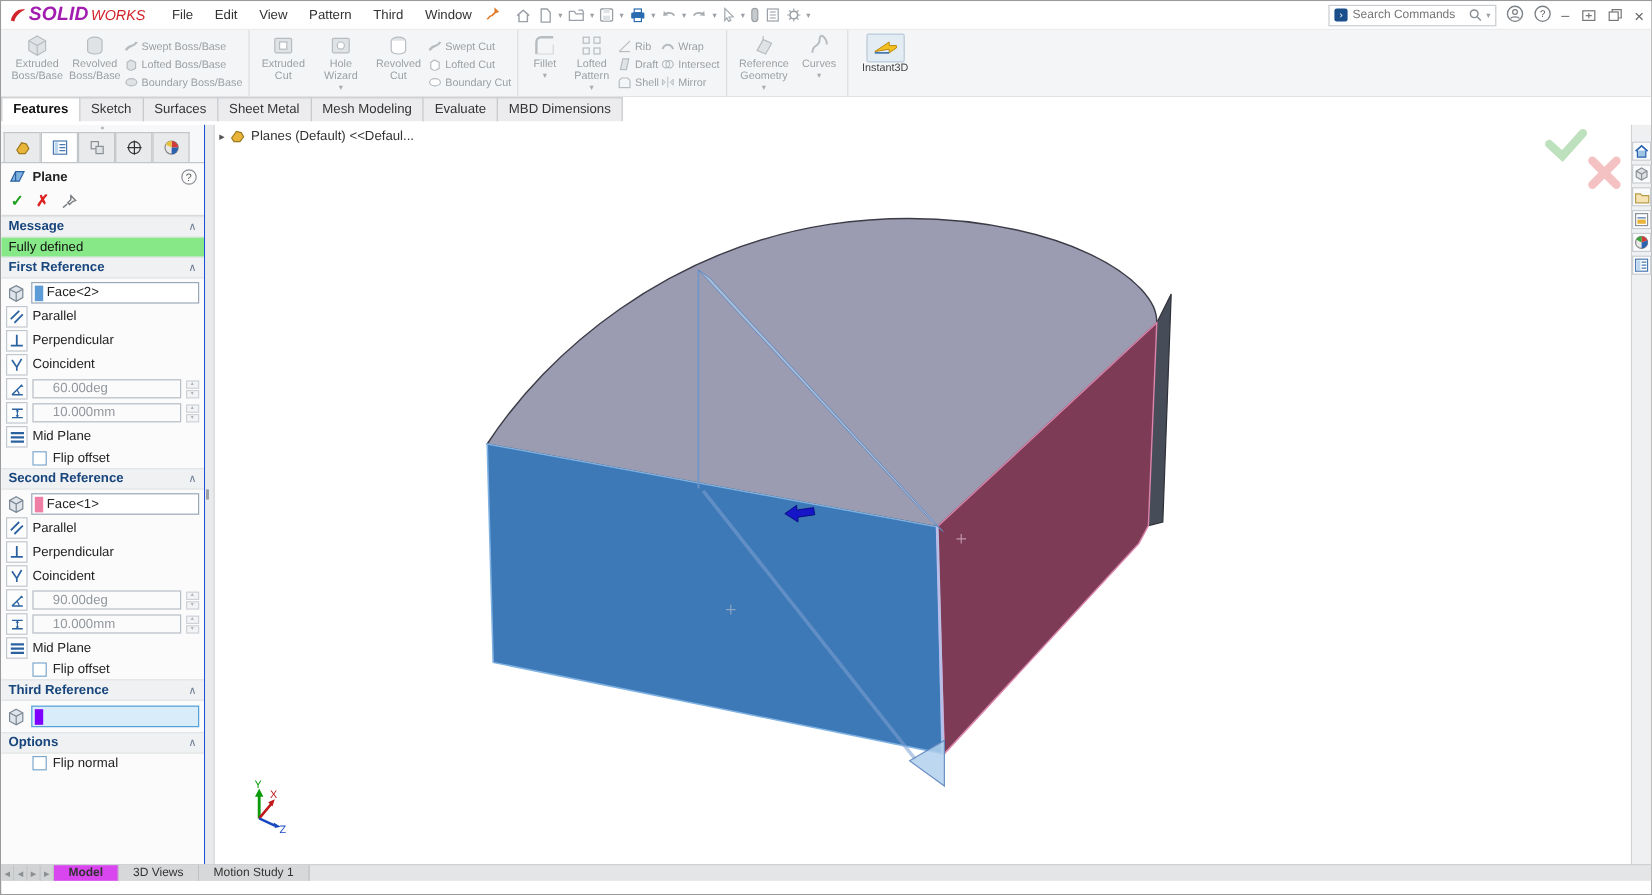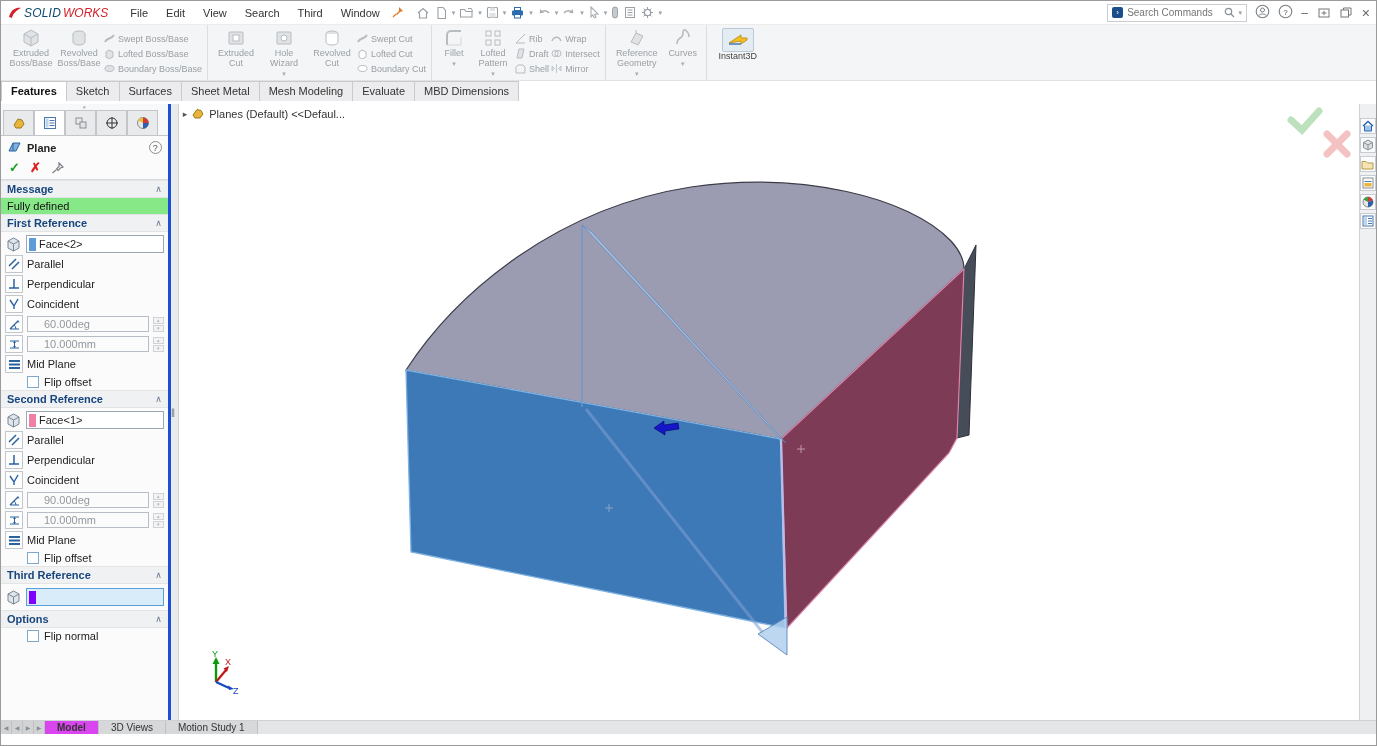--- a/index.html
+++ b/index.html
@@ -3,21 +3,21 @@
 <meta charset="utf-8">
 <style>
   *{box-sizing:border-box;margin:0;padding:0}
   html,body{width:1377px;height:746px;overflow:hidden}
   body{font-family:"Liberation Sans",sans-serif;font-size:11px;color:#222;background:#fff}
   .app{position:relative;width:1377px;height:746px;border:1px solid #9a9a9a}
 
   
   .titlebar{height:24px;display:flex;align-items:center;background:#fff;position:relative;padding:0 6px;border-bottom:1px solid #ececec}
   .logo{display:flex;align-items:center;gap:2px;margin-right:14px}
-  .logo .b{color:#0c4a6e;font-weight:normal;font-size:12px;font-style:italic;letter-spacing:.2px}
+  .logo .b{color:#a21caf;font-weight:bold;font-size:16px;font-style:italic;letter-spacing:.2px}
   .logo .l{color:#d2232a;font-size:12px;font-style:italic}
   .menus{display:flex;gap:2px}
   .menus span{padding:3px 8px;color:#333}
   .pinicon{margin:0 10px 0 4px}
   .qat{display:flex;align-items:center;gap:1px}
   .qat .qi{display:flex;align-items:center;padding:2px 2px}
   .qat .caret{font-size:7px;color:#9aa0a6;margin:0 1px}
   .wintitle{position:absolute;left:0;right:0;text-align:center;color:#444;pointer-events:none}
   .tb-right{margin-left:auto;display:flex;align-items:center;gap:8px}
   .searchbox{display:flex;align-items:center;gap:4px;border:1px solid #c9ccd0;height:18px;width:140px;padding:0 4px;background:#fff}
@@ -40,21 +40,21 @@
 
   
   .tabrow{height:23px;display:flex;align-items:flex-start;background:#fff;position:relative}
   .ribtab{padding:3px 9px 4px;border:1px solid #c8cacc;border-bottom:0;background:#ececee;color:#333;margin-right:-1px;font-size:11px}
   .ribtab.active{background:#fff;font-weight:bold;color:#111;position:relative;z-index:2}
 
   
   .main{height:616px;display:flex;position:relative}
 
   
-  .pm-panel{width:170px;background:#f7f8f9;display:flex;flex-direction:column;border-right:3px solid #1d4ed8;font-size:11px}
+  .pm-panel{width:170px;background:#f7f8f9;display:flex;flex-direction:column;border-right:1px solid #1d4ed8;font-size:11px}
   .panel-grip{height:6px;text-align:center;color:#b5b9bd;font-size:6px;line-height:6px}
   .panel-tabs{display:flex;padding:0 2px;gap:0;height:25px}
   .ptab{width:31px;border:1px solid #c3c6c9;border-bottom:0;background:#e9eaeb;display:flex;align-items:center;justify-content:center}
   .ptab.active{background:#fff}
   .pm-body{flex:1;background:#fbfbfc;border-top:1px solid #c3c6c9;overflow:hidden}
   .pm-header{display:flex;align-items:center;gap:5px;padding:4px 6px 3px;font-weight:bold;color:#222}
   .pm-header .help{margin-left:auto;width:13px;height:13px;border:1px solid #8a8f94;border-radius:50%;color:#555;font-size:9px;line-height:12px;text-align:center;font-weight:normal}
   .pm-actions{display:flex;align-items:center;gap:10px;padding:2px 8px 4px;border-bottom:1px solid #d8dadc}
   .okmark{color:#1fa01f;font-weight:bold;font-size:13px}
   .xmark{color:#d22;font-weight:bold;font-size:13px}
@@ -107,21 +107,21 @@
       <svg width="15" height="13" viewBox="0 0 15 13">
           <path d="M2 11 C4 3 10 1 14 2 C10 4 6 7 5 12 Z" fill="#d2232a"></path>
         </svg>
       <span class="b">SOLID</span>
         <span class="l">WORKS</span>
     </div>
     <nav class="menus">
       <span>File</span>
       <span>Edit</span>
       <span>View</span>
-      <span>Search</span>
+      <span>Pattern</span>
       <span>Third</span>
       <span>Window</span>
     </nav>
     <span class="pinicon">
       <svg width="12" height="12" viewBox="0 0 12 12">
           <path d="M7 1l4 4-3 1-3 3-1-1 3-3z" fill="#e07a2a"></path>
           <path d="M4 8l-3 3" stroke="#e07a2a" stroke-width="1.3" fill="none"></path>
         </svg>
     </span>
     <div class="qat">

